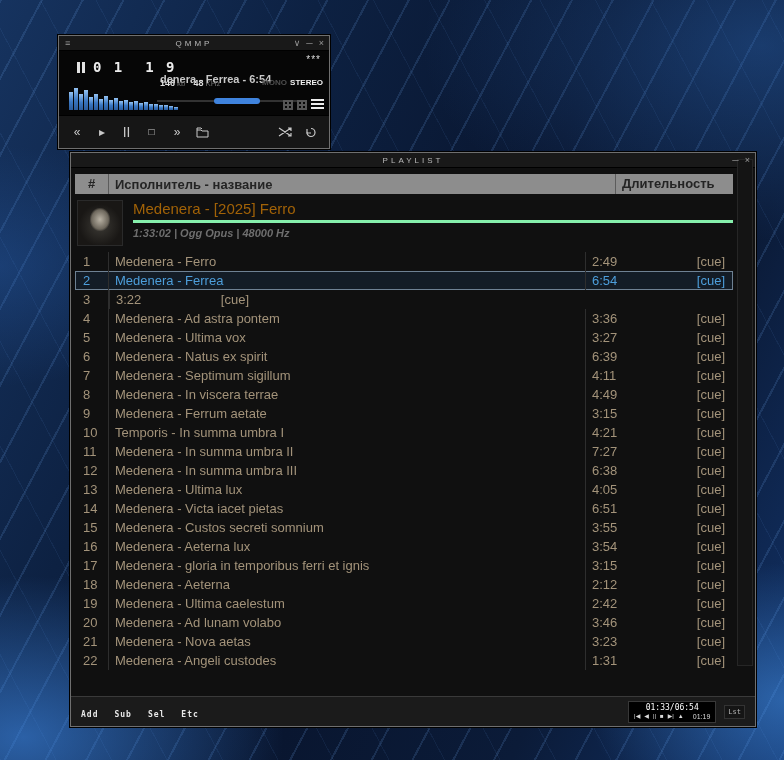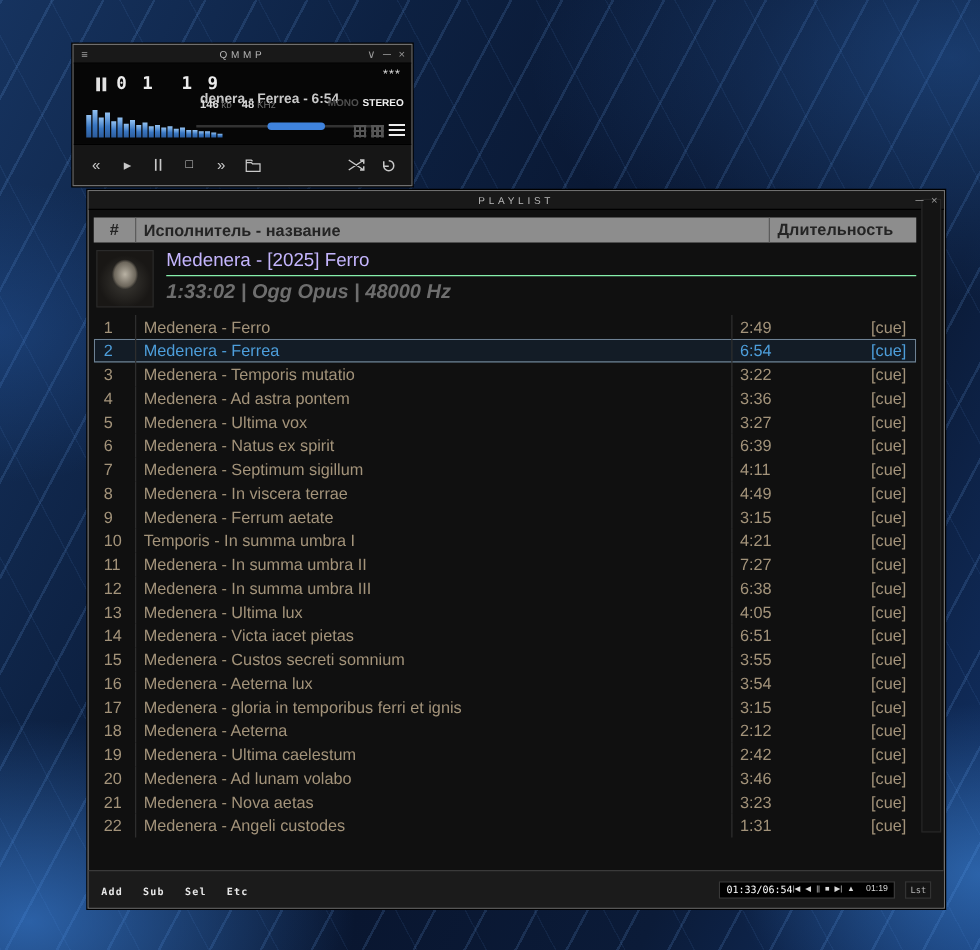--- a/index.html
+++ b/index.html
@@ -72,22 +72,22 @@
   .h-dur { width:118px; border-left:1px solid #5c5c5c; padding-left:6px; align-self:stretch; line-height:20px; }
 
   .album { display:flex; margin:6px 0 4px 2px; height:48px; }
   .art { width:46px; height:46px; flex:none;
          background:
            radial-gradient(14px 16px at 50% 42%, #b9b2a4, #6d675c 60%, transparent 75%),
            radial-gradient(30px 30px at 50% 55%, #3c3a35, #191715 70%),
            #14120f;
          border:1px solid #2a2a2a; }
   .album-info { flex:1; margin-left:10px; display:flex; flex-direction:column; min-width:0; }
-  .album-title { font-size:15px; color:#c4b5fd; padding-bottom:3px; border-bottom:1px solid #86efac; }
-  .album-sub { font-size:16px; color:#6e6e6e; font-style:italic; font-weight:bold; margin-top:4px; }
+  .album-title { font-size:15px; color:#a16207; padding-bottom:3px; border-bottom:3px solid #86efac; }
+  .album-sub { font-size:11px; color:#6e6e6e; font-style:italic; font-weight:bold; margin-top:4px; }
 
   .rows { margin-top:2px; }
   .row { display:flex; height:19px; line-height:19px; font-size:13px; color:#a3937a; }
   .c-num { width:34px; padding-left:8px; border-right:1px solid #2e2e2e; flex:none; }
   .c-title { flex:1; padding-left:6px; white-space:nowrap; overflow:hidden; }
   .c-dur { width:148px; flex:none; border-left:1px solid #2e2e2e; padding:0 8px 0 6px;
            display:flex; justify-content:space-between; }
   .row.sel { color:#4d9edb; background:#131c26; box-shadow:inset 0 0 0 1px #6e8193; }
 
   .tabs { margin-top:8px; font-size:13px; color:#a3937a; padding-left:4px; white-space:nowrap; }
@@ -95,21 +95,21 @@
   .tab.active { color:#4d9edb; background:#121c27; box-shadow:0 0 0 1px #5d7282; }
   .sep { margin:0 4px; }
   .newtab { margin-left:8px; }
 
   .pl-footer { height:30px; background:#1b1b1b; border-top:1px solid #3a3a3a;
                display:flex; align-items:center; padding:0 10px; flex:none; }
   .ebtn { font-size:8px; color:#e8e8e8; letter-spacing:1px; margin-right:16px; font-weight:bold;
           font-family:"DejaVu Sans Mono",monospace; cursor:default; }
   .mini-cluster { margin-left:auto; display:flex; align-items:center; gap:8px; }
   .mini-box { background:#000; border:1px solid #383838; padding:1px 5px 2px;
-              display:flex; flex-direction:row; align-items:center;justify-content:center; }
+              display:flex; flex-direction:column; align-items:center;justify-content:center; }
   .mini-time { color:#fff; font-family:"DejaVu Sans Mono",monospace; font-size:8px; white-space:pre; }
   .mini-row { display:flex; gap:4px; align-items:center; margin-top:1px; }
   .mini-ic { color:#dadada; font-size:6px; line-height:1; cursor:default; }
   .mini-elapsed { color:#dadada; font-family:Liberation Sans, sans-serif; font-size:7px; margin-left:5px; }
   .list-btn { color:#b5b5b5; font-size:7px; font-family:"DejaVu Sans Mono",monospace;
               border:1px solid #333; padding:2px 3px; background:#151515; cursor:default; }
 </style>
 </head>
 <body>
 
@@ -235,21 +235,20 @@
         <div class="row sel">
           <span class="c-num">2</span>
           <span class="c-title">Medenera - Ferrea</span>
           <span class="c-dur">
             <span>6:54</span>
             <span>[cue]</span>
           </span>
         </div>
         <div class="row">
           <span class="c-num">3</span>
-          <span class="c-title">Medenera - Temporis mutatio</span>
           <span class="c-dur">
             <span>3:22</span>
             <span>[cue]</span>
           </span>
         </div>
         <div class="row">
           <span class="c-num">4</span>
           <span class="c-title">Medenera - Ad astra pontem</span>
           <span class="c-dur">
             <span>3:36</span>

